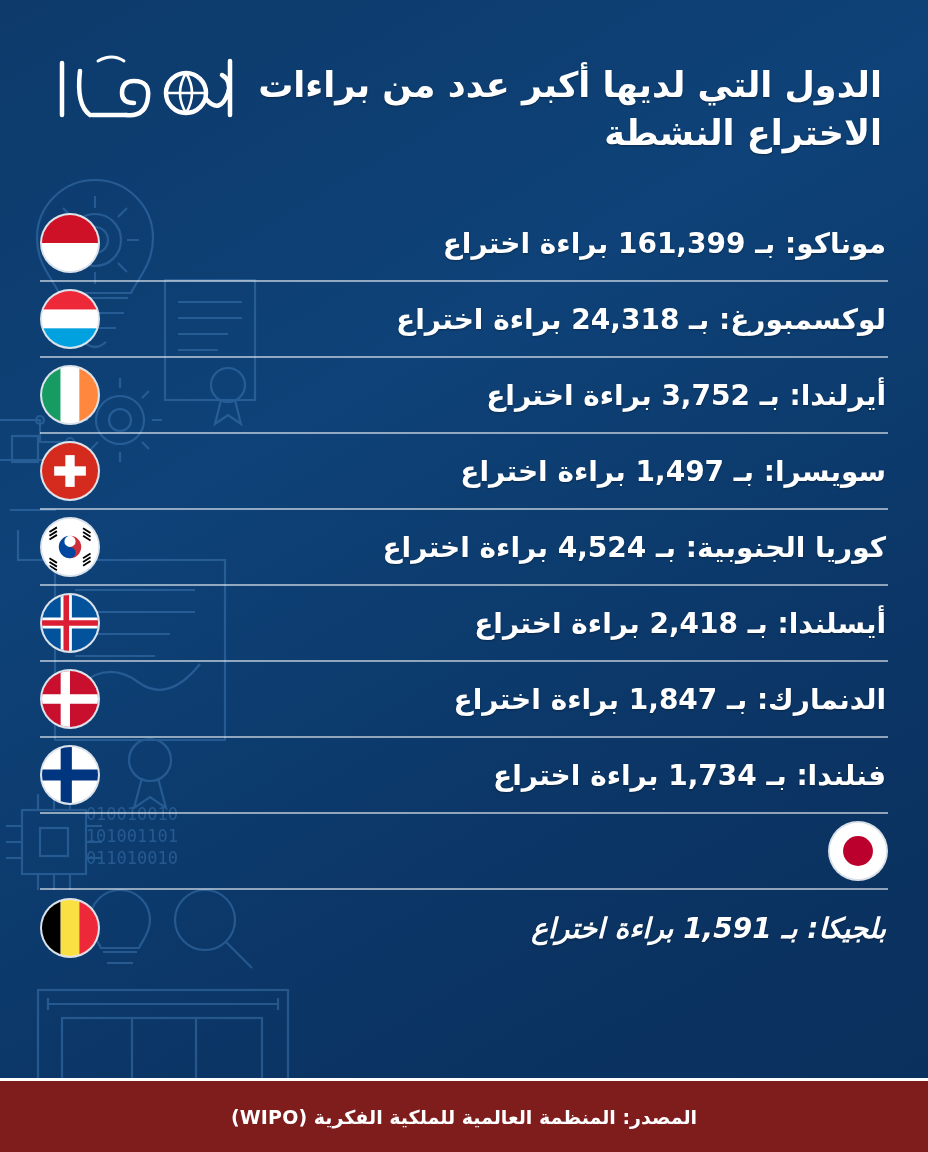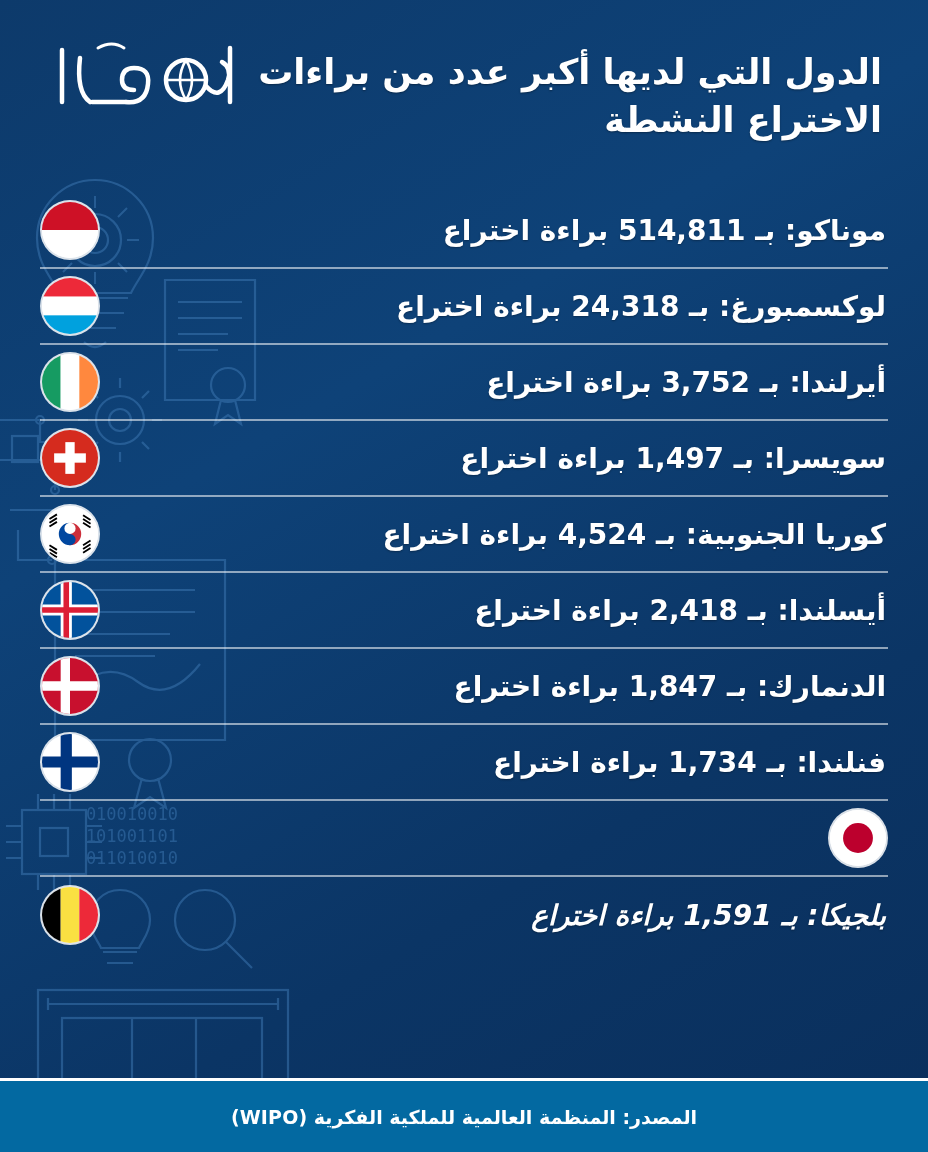--- a/index.html
+++ b/index.html
@@ -24,20 +24,21 @@
   }
 
   
   .header {
     position: relative;
     height: 175px;
     display: flex;
     align-items: flex-start;
     justify-content: space-between;
     padding: 28px 40px 0 40px;
+    margin-top: 13px;
   }
   .logo {
     width: 210px;
     height: 95px;
     display: flex;
     align-items: center;
     justify-content: flex-start;
     flex: 0 0 auto;
   }
   .title {
@@ -89,21 +90,21 @@
     line-height: 1.25;
     padding-left: 4px;
     text-shadow: 0 1px 2px rgba(0,0,0,.3);
   }
 
   
   .footer {
     position: absolute;
     left: 0; right: 0; bottom: 0;
     height: 74px;
-    background: #0369a1;
+    background: #7f1d1d;
     border-top: 3px solid #ffffff;
     display: flex;
     align-items: center;
     justify-content: center;
   }
   .footer-text {
     font-size: 19px;
     font-weight: bold;
     color: #ffffff;
     letter-spacing: .2px;
@@ -205,21 +206,21 @@
         <path d="M190 20 v54"></path>
         <path d="M58 20 q14 -8 26 0" stroke-width="3"></path>
       </g>
     </svg>
   </div>
 </div>
 
 <div class="list">
 
   <div class="row">
-    <div class="row-text">موناكو: بـ 514,811 براءة اختراع</div>
+    <div class="row-text">موناكو: بـ 161,399 براءة اختراع</div>
     <div class="flag">
       <svg viewBox="0 0 60 60">
           <rect width="60" height="30" fill="#ce1126"></rect>
           <rect y="30" width="60" height="30" fill="#ffffff"></rect>
         </svg>
     </div>
   </div>
 
   <div class="row">
     <div class="row-text">لوكسمبورغ: بـ 24,318 براءة اختراع</div>

